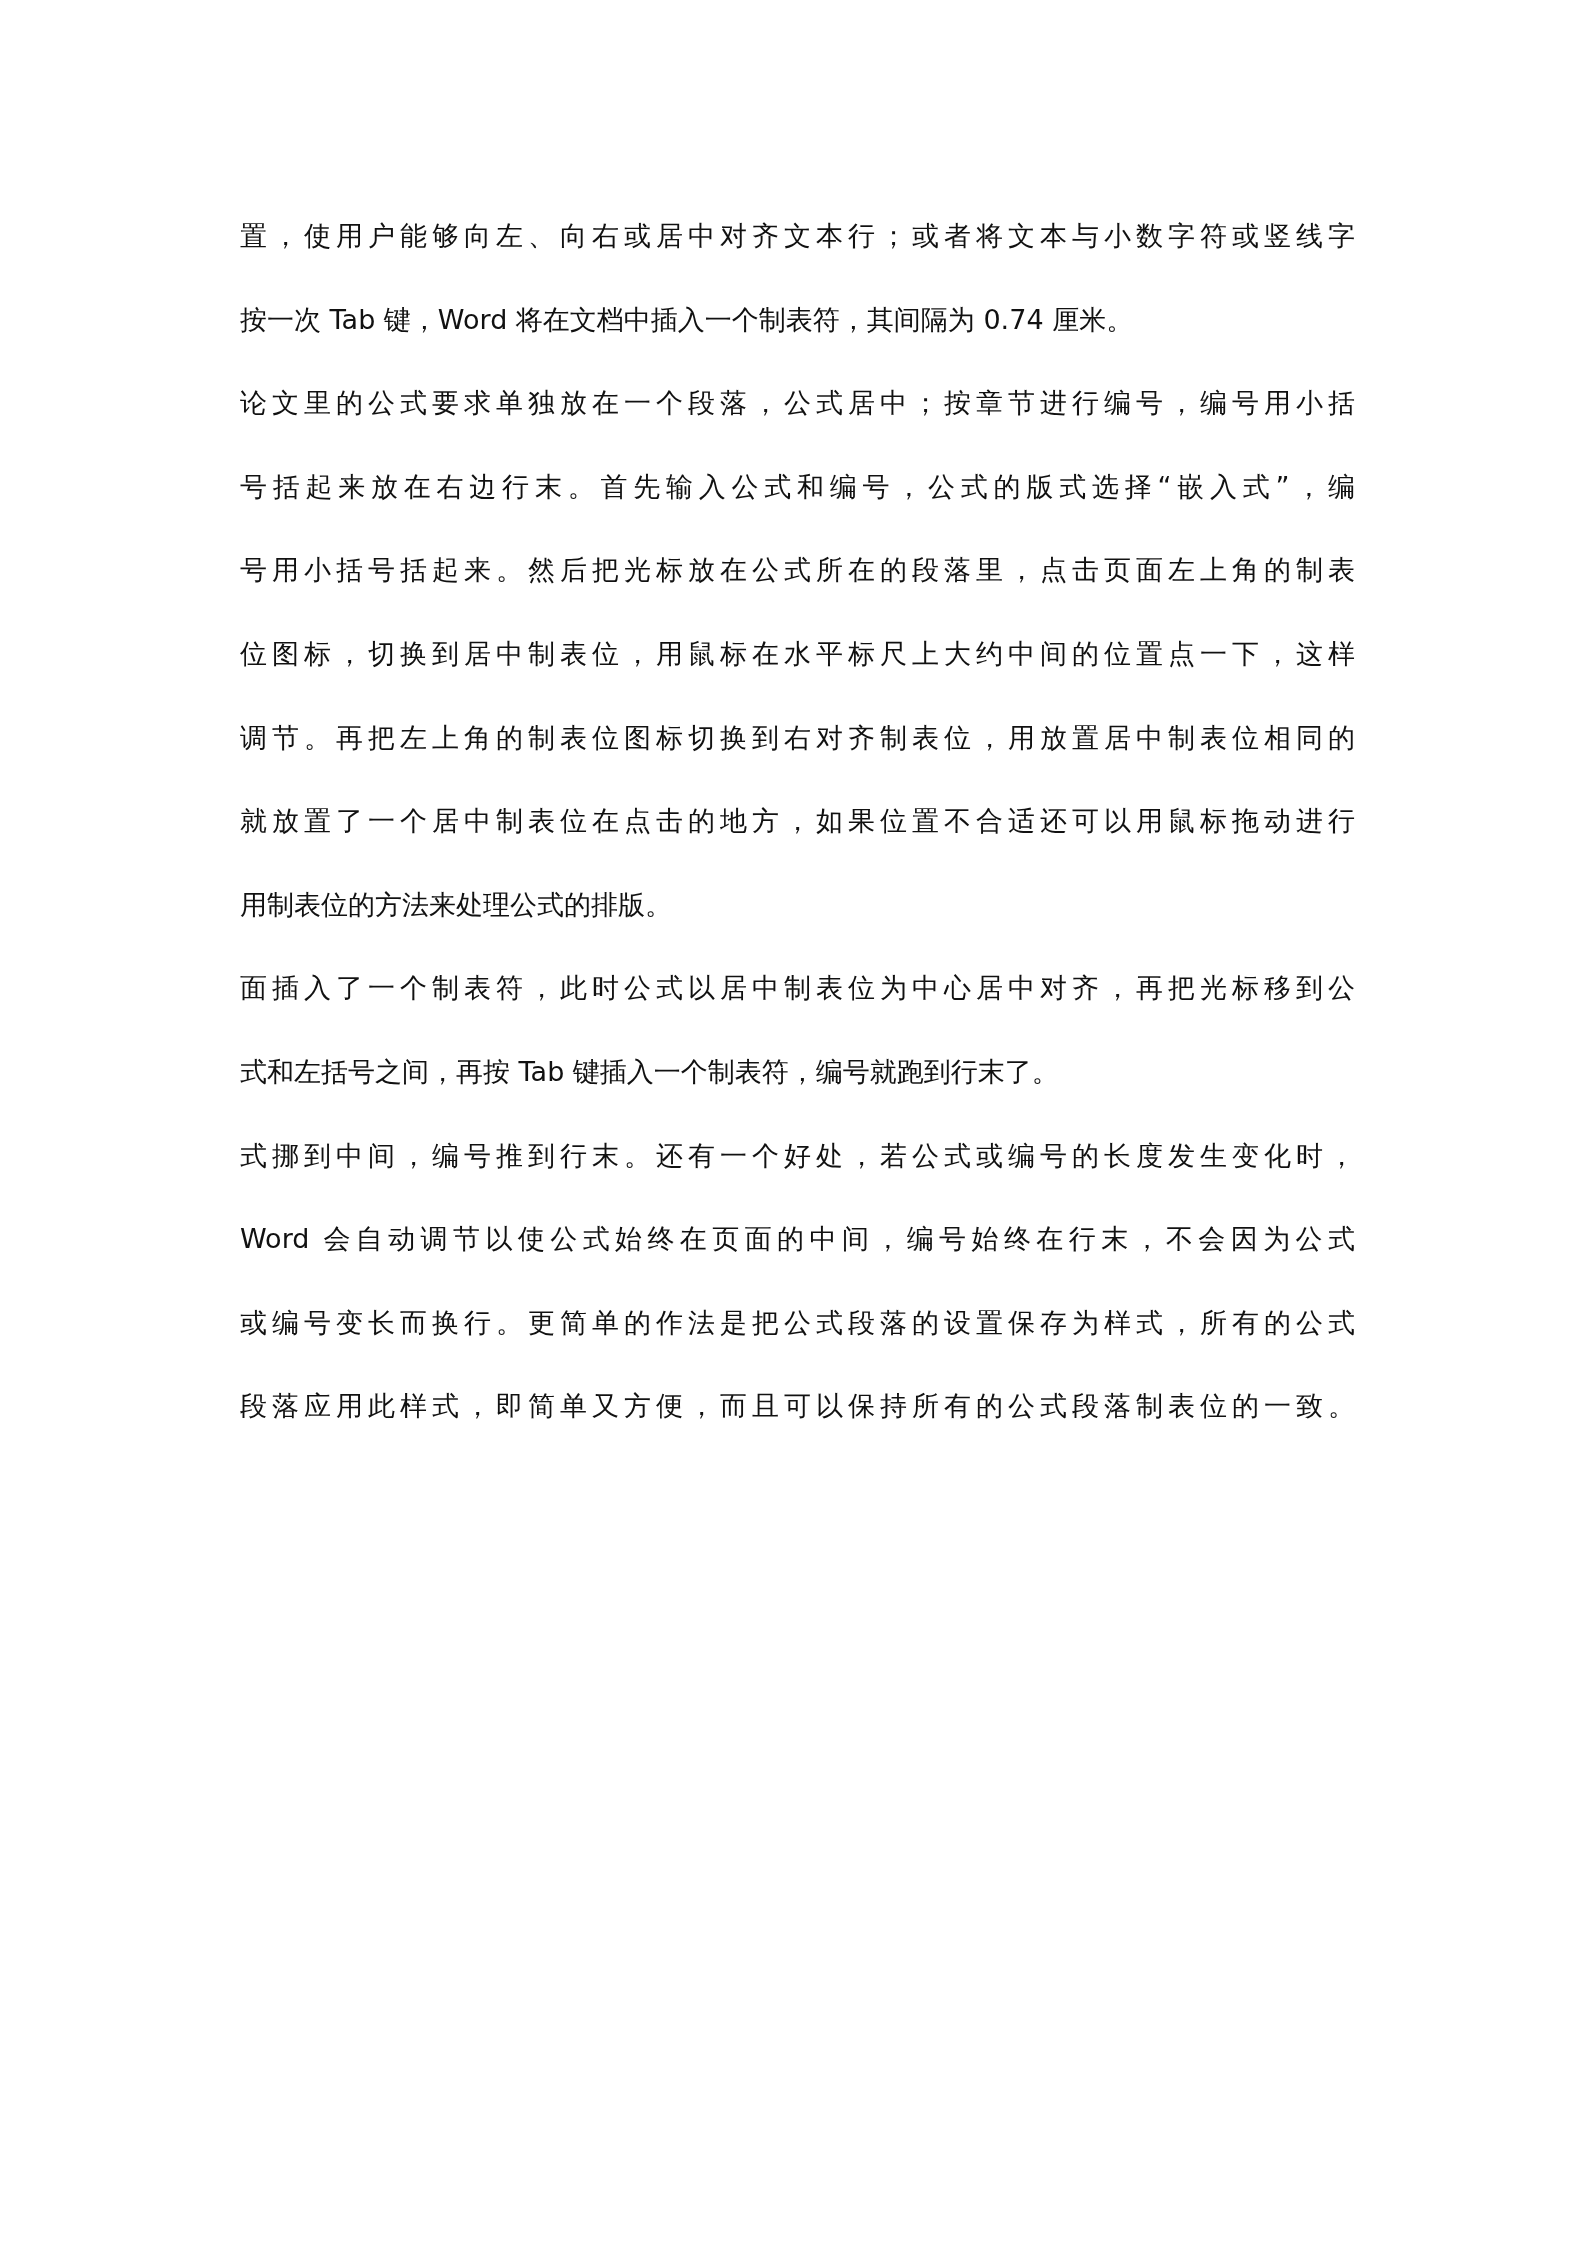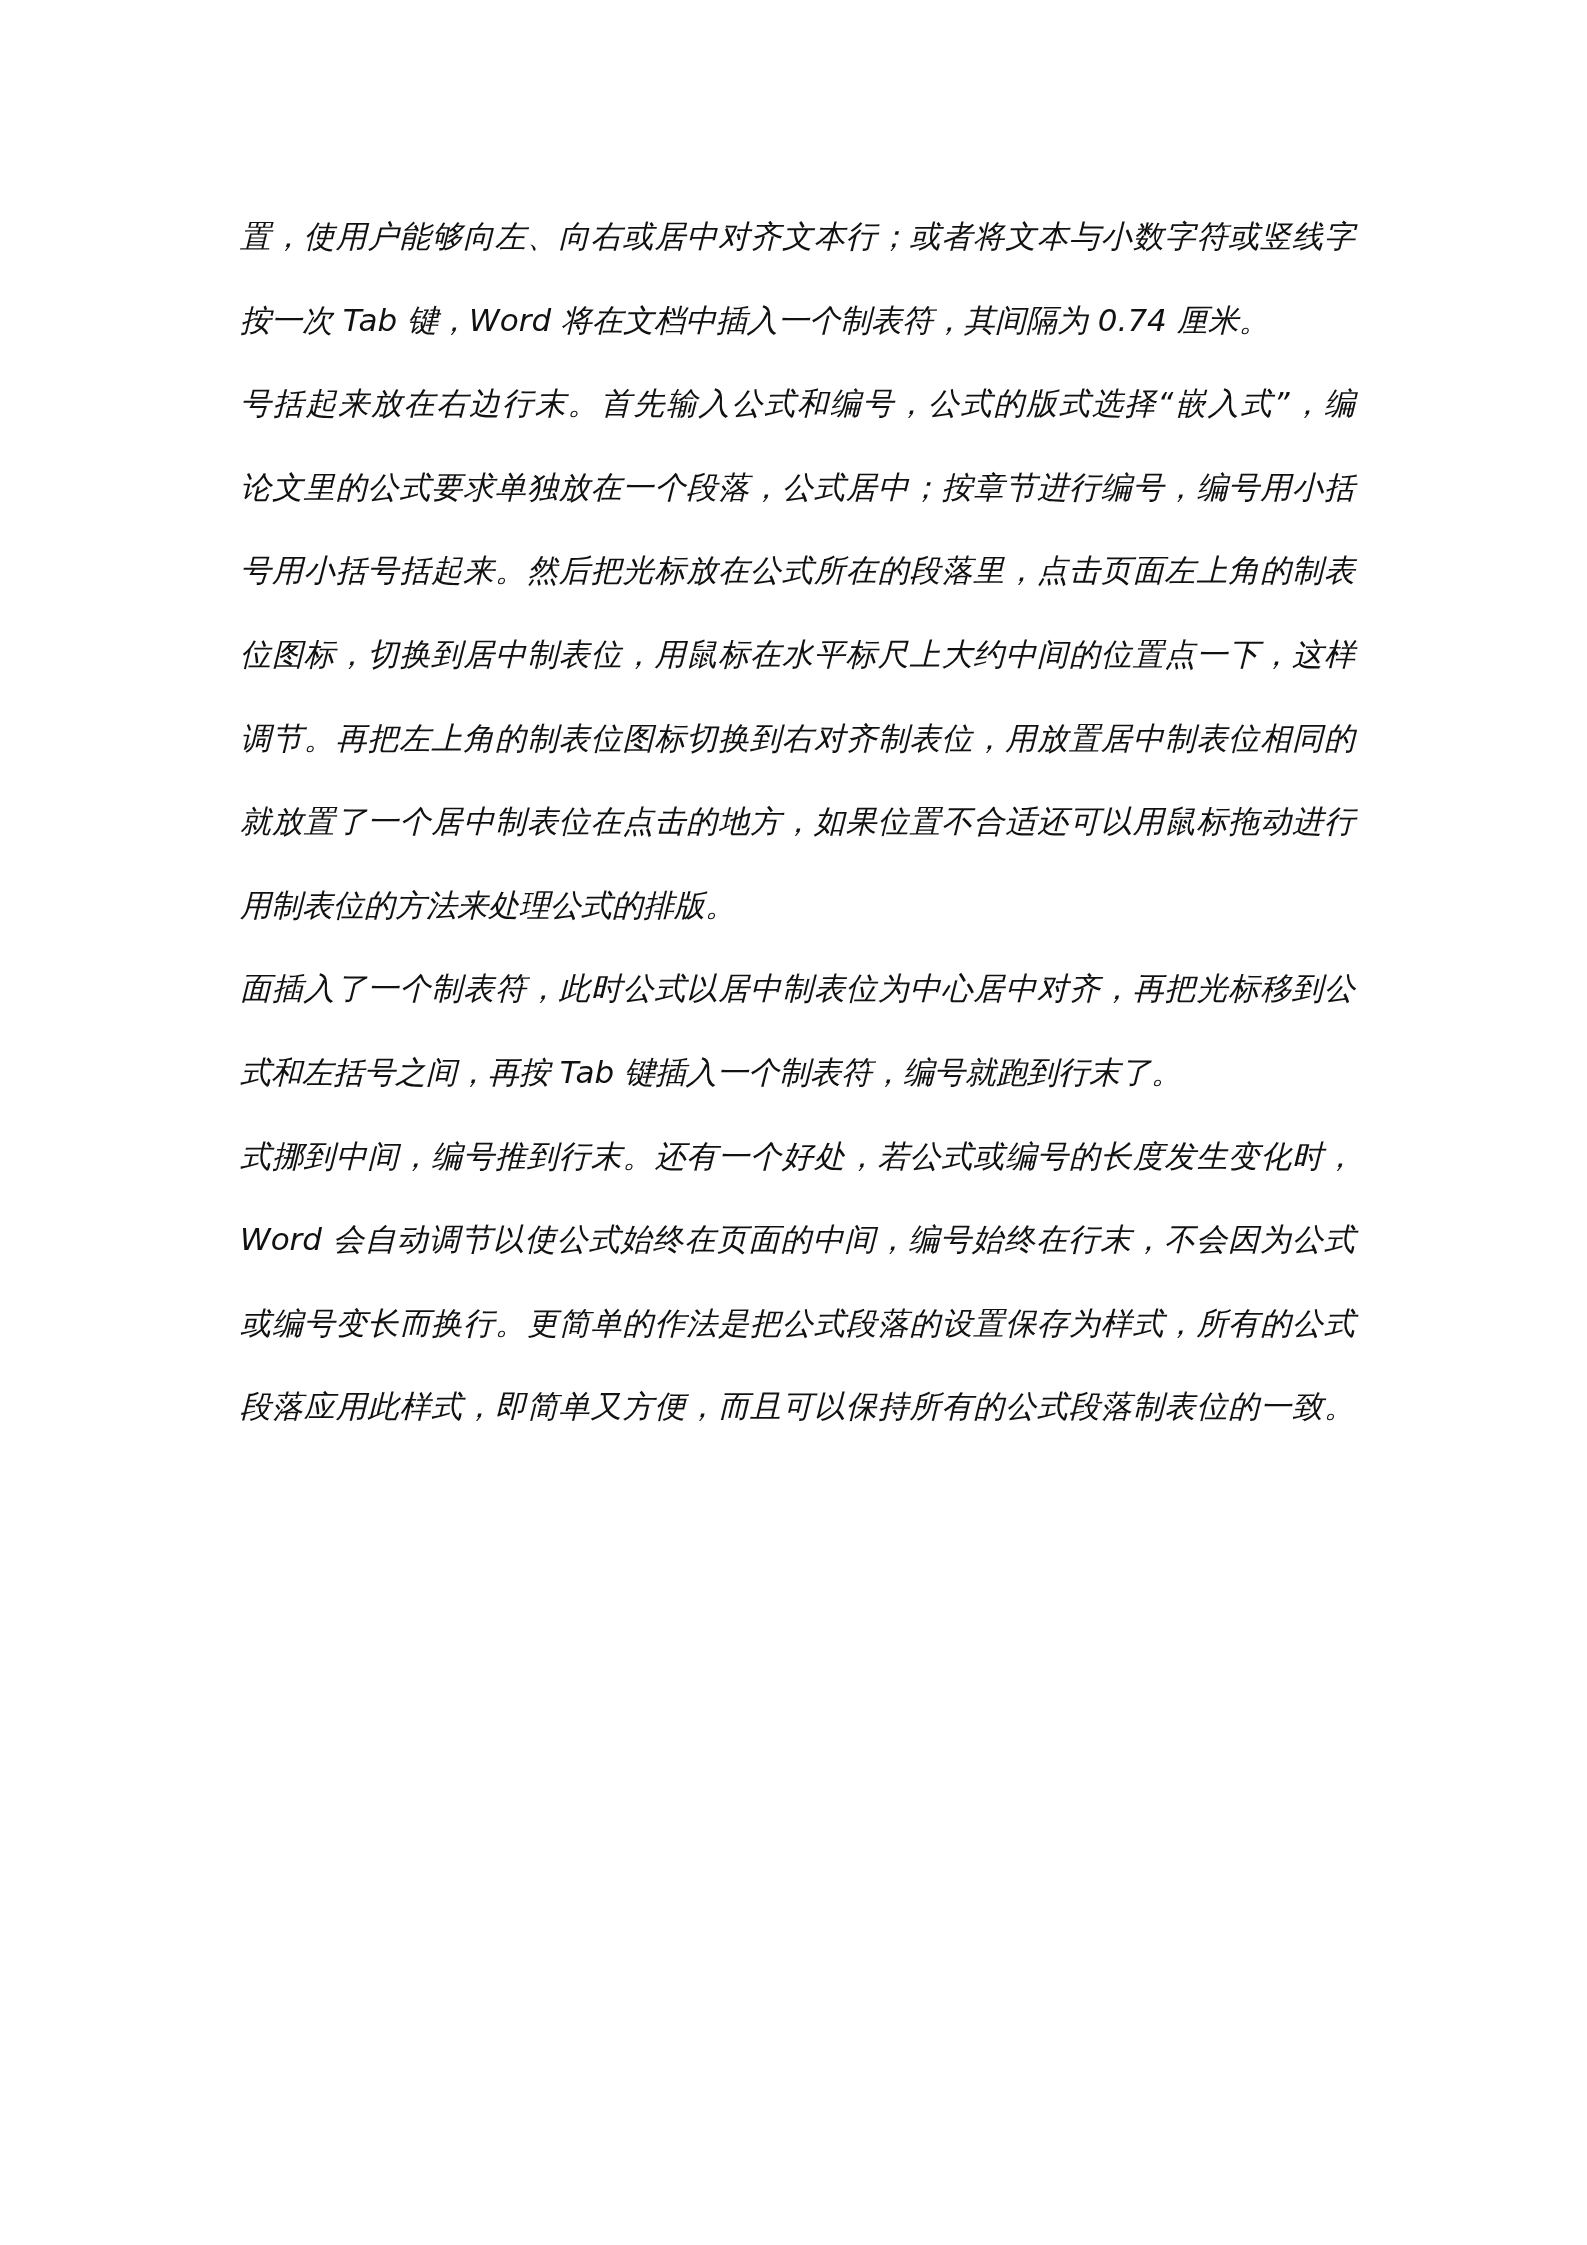--- a/index.html
+++ b/index.html
@@ -17,44 +17,43 @@
     }
     .page {
       position: absolute;
       left: 240px;
       top: 206px;
       width: 1115px;
     }
     .line {
       height: 83.6px;
       line-height: 60px;
-      font-size: 31px;
+      font-size: 27px;
       white-space: nowrap;
       letter-spacing: 0px;
-      font-style: italic;
     }
     .line.justify {
       text-align: justify;
       text-align-last: justify;
     }
   </style>
 </head>
 <body>
 
 <div class="page">
 
   <div>
     <div class="line justify">置，使用户能够向左、向右或居中对齐文本行；或者将文本与小数字符或竖线字</div>
     <div class="line">按一次 Tab 键，Word 将在文档中插入一个制表符，其间隔为 0.74 厘米。</div>
   </div>
 
 
   <div>
+    <div class="line justify">论文里的公式要求单独放在一个段落，公式居中；按章节进行编号，编号用小括</div>
     <div class="line justify">号括起来放在右边行末。首先输入公式和编号，公式的版式选择“嵌入式”，编</div>
-    <div class="line justify">论文里的公式要求单独放在一个段落，公式居中；按章节进行编号，编号用小括</div>
     <div class="line justify">号用小括号括起来。然后把光标放在公式所在的段落里，点击页面左上角的制表</div>
     <div class="line justify">位图标，切换到居中制表位，用鼠标在水平标尺上大约中间的位置点一下，这样</div>
     <div class="line justify">调节。再把左上角的制表位图标切换到右对齐制表位，用放置居中制表位相同的</div>
     <div class="line justify">就放置了一个居中制表位在点击的地方，如果位置不合适还可以用鼠标拖动进行</div>
     <div class="line">用制表位的方法来处理公式的排版。</div>
   </div>
 
   <div>
     <div class="line justify">面插入了一个制表符，此时公式以居中制表位为中心居中对齐，再把光标移到公</div>
     <div class="line">式和左括号之间，再按 Tab 键插入一个制表符，编号就跑到行末了。</div>

